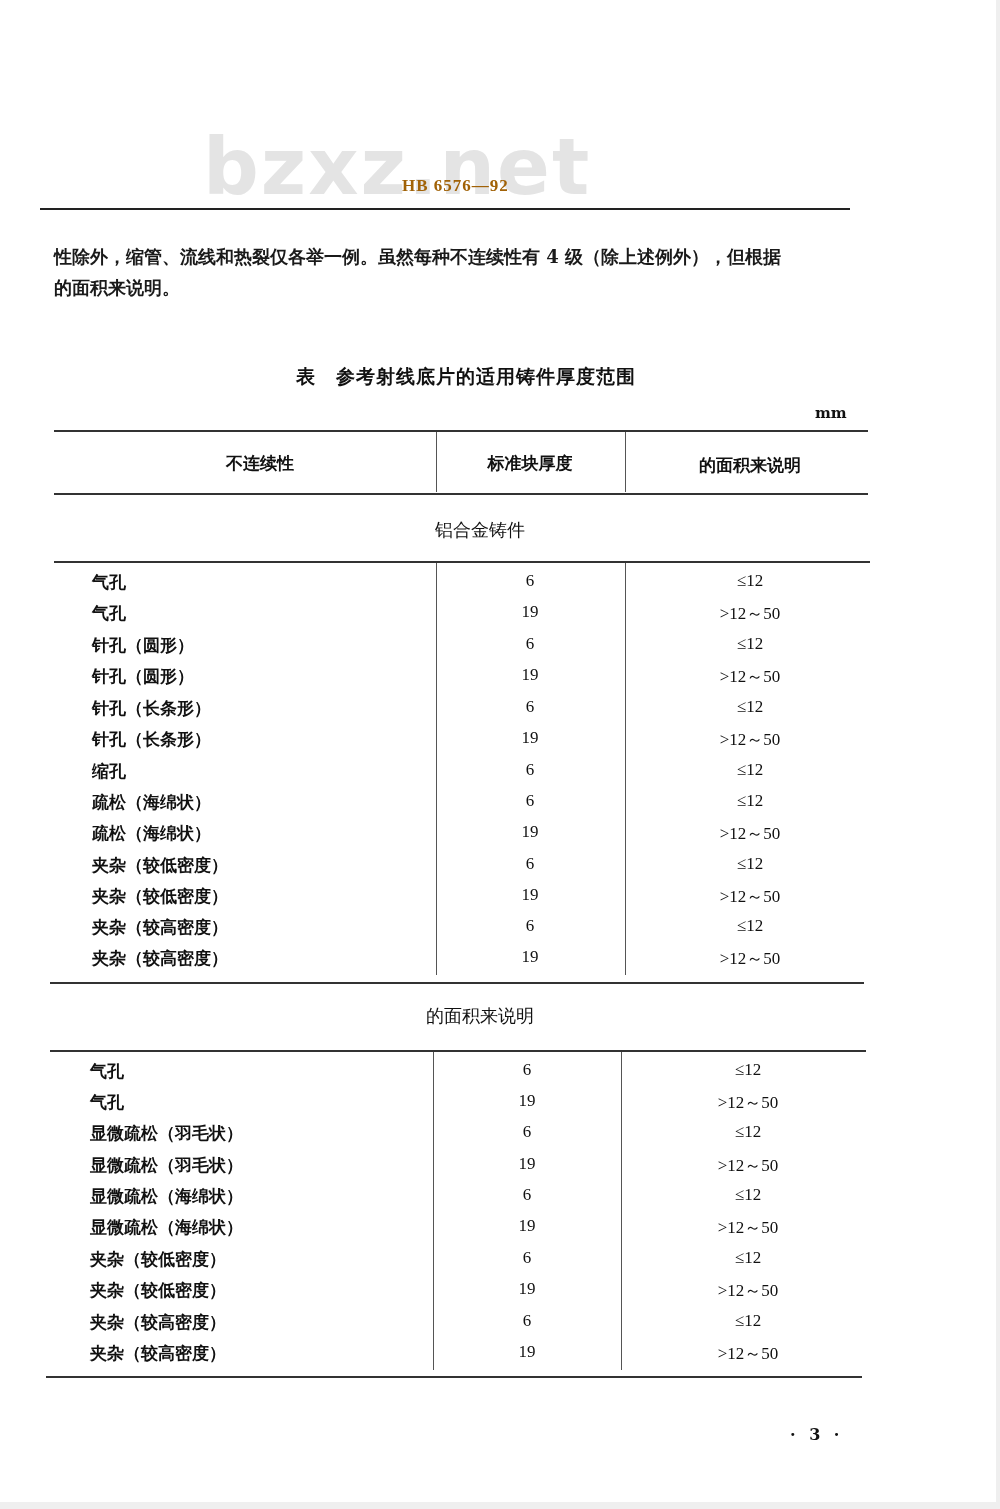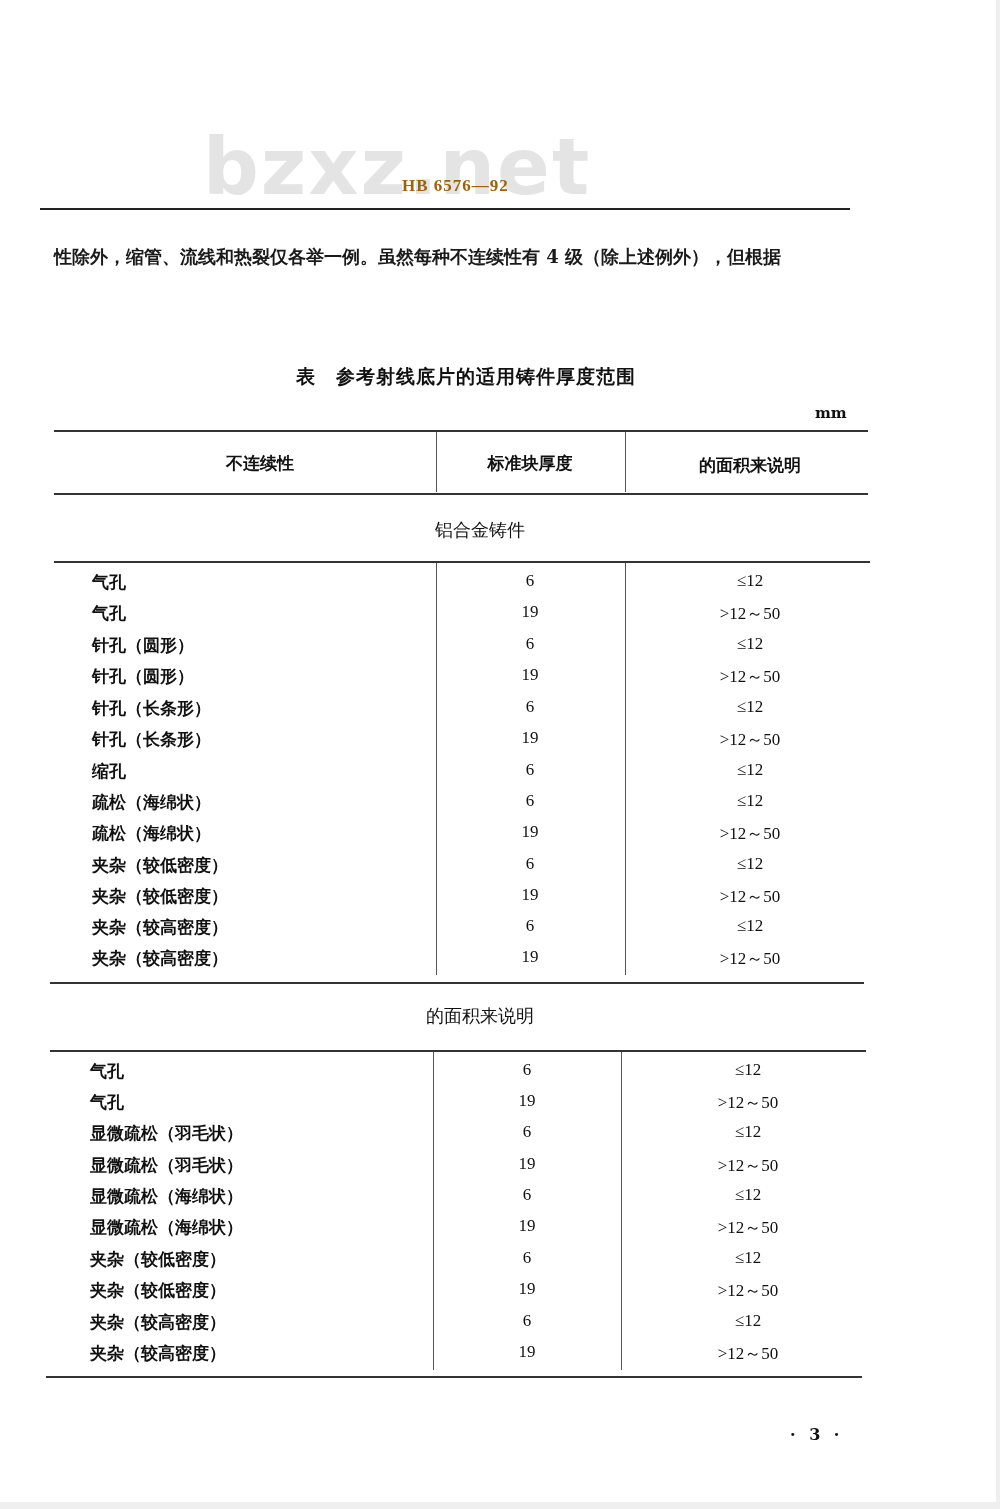--- a/index.html
+++ b/index.html
@@ -28,20 +28,21 @@
 </head>
 <body>
 
 <div class="page">
   <div class="watermark">bzxz.net</div>
   <div class="std-code">HB 6576—92</div>
   <div class="header-rule"></div>
 
   <div class="para">
     <p>性除外，缩管、流线和热裂仅各举一例。虽然每种不连续性有 4 级（除上述例外），但根据</p>
+    <p>的面积来说明。</p>
   </div>
 
   <div class="table-caption">表　参考射线底片的适用铸件厚度范围</div>
   <div class="unit">mm</div>
 
   <div>
     <div class="hline" style="left:54px;top:430px;width:814px;"></div>
     <div class="vline" style="left:436px;top:432px;height:60px;"></div>
     <div class="vline" style="left:625px;top:432px;height:60px;"></div>
     <div class="th" style="left:170px;top:452px;width:180px;">不连续性</div>

